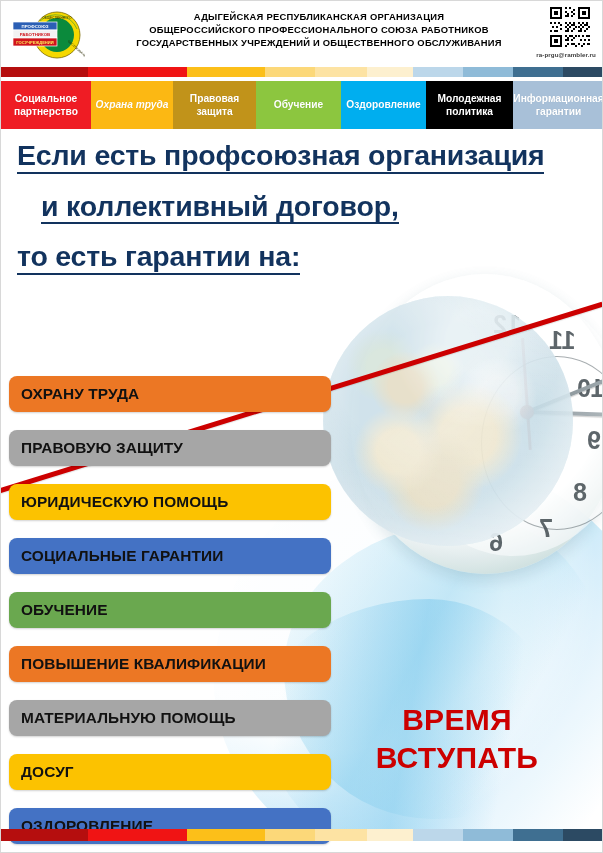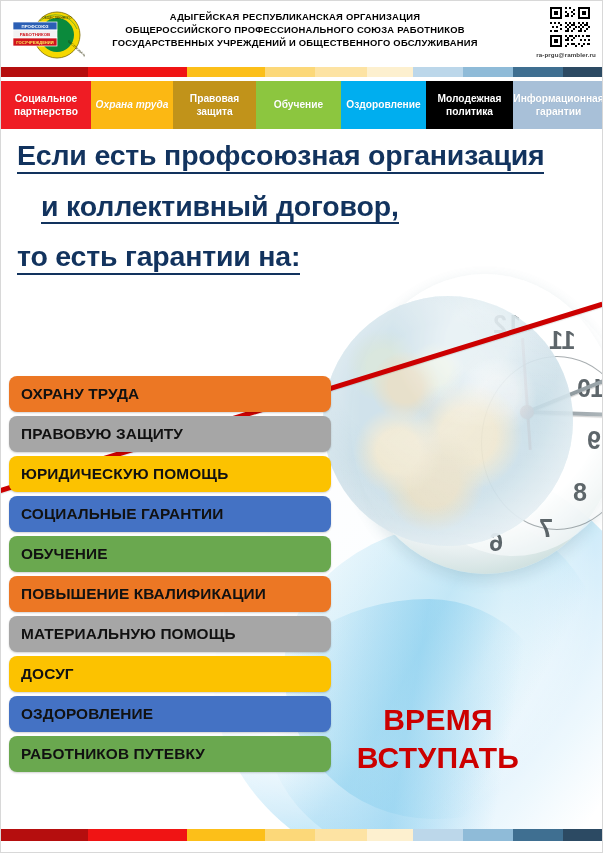--- a/index.html
+++ b/index.html
@@ -19,21 +19,21 @@
 
   
   #header{
     position:absolute;left:0;top:0;width:603px;height:66px;
     background:#ffffff;
   }
   #logo{
     position:absolute;left:8px;top:9px;width:76px;height:50px;
   }
   #org-title{
-    position:absolute;left:84px;top:9px;width:420px;
+    position:absolute;left:108px;top:9px;width:420px;
     text-align:center;
     font-size:9.4px;font-weight:bold;letter-spacing:0.25px;
     line-height:13.2px;color:#000000;
   }
   #org-title div{white-space:nowrap;}
   #qr{
     position:absolute;right:12px;top:4px;width:44px;height:44px;
   }
   #email{
     position:absolute;right:8px;top:50px;
@@ -180,31 +180,31 @@
     white-space:nowrap;
     letter-spacing:-0.2px;
   }
   .hl-row{display:block;}
 
   
   #bars{
     position:absolute;left:8px;top:375px;width:322px;
   }
   .bar{
-    height:36px;margin-bottom:4px;border-radius:8px;
+    height:36px;margin-bottom:18px;border-radius:8px;
     display:flex;align-items:center;
     padding-left:12px;box-sizing:border-box;
     font-size:15.4px;font-weight:bold;color:#111111;
     letter-spacing:.1px;
     box-shadow:0 1px 2px rgba(0,0,0,.18);
   }
 
   
   #slogan{
-    position:absolute;right:29px;top:700px;width:270px;
+    position:absolute;right:10px;top:700px;width:270px;
     text-align:center;color:#cc0000;font-weight:bold;
     font-size:30px;line-height:38px;letter-spacing:.3px;
   }
   #slogan div{white-space:nowrap;}
   #slogan .l3{font-size:31px;}
 </style>
 </head>
 <body>
 
 <div id="poster">

